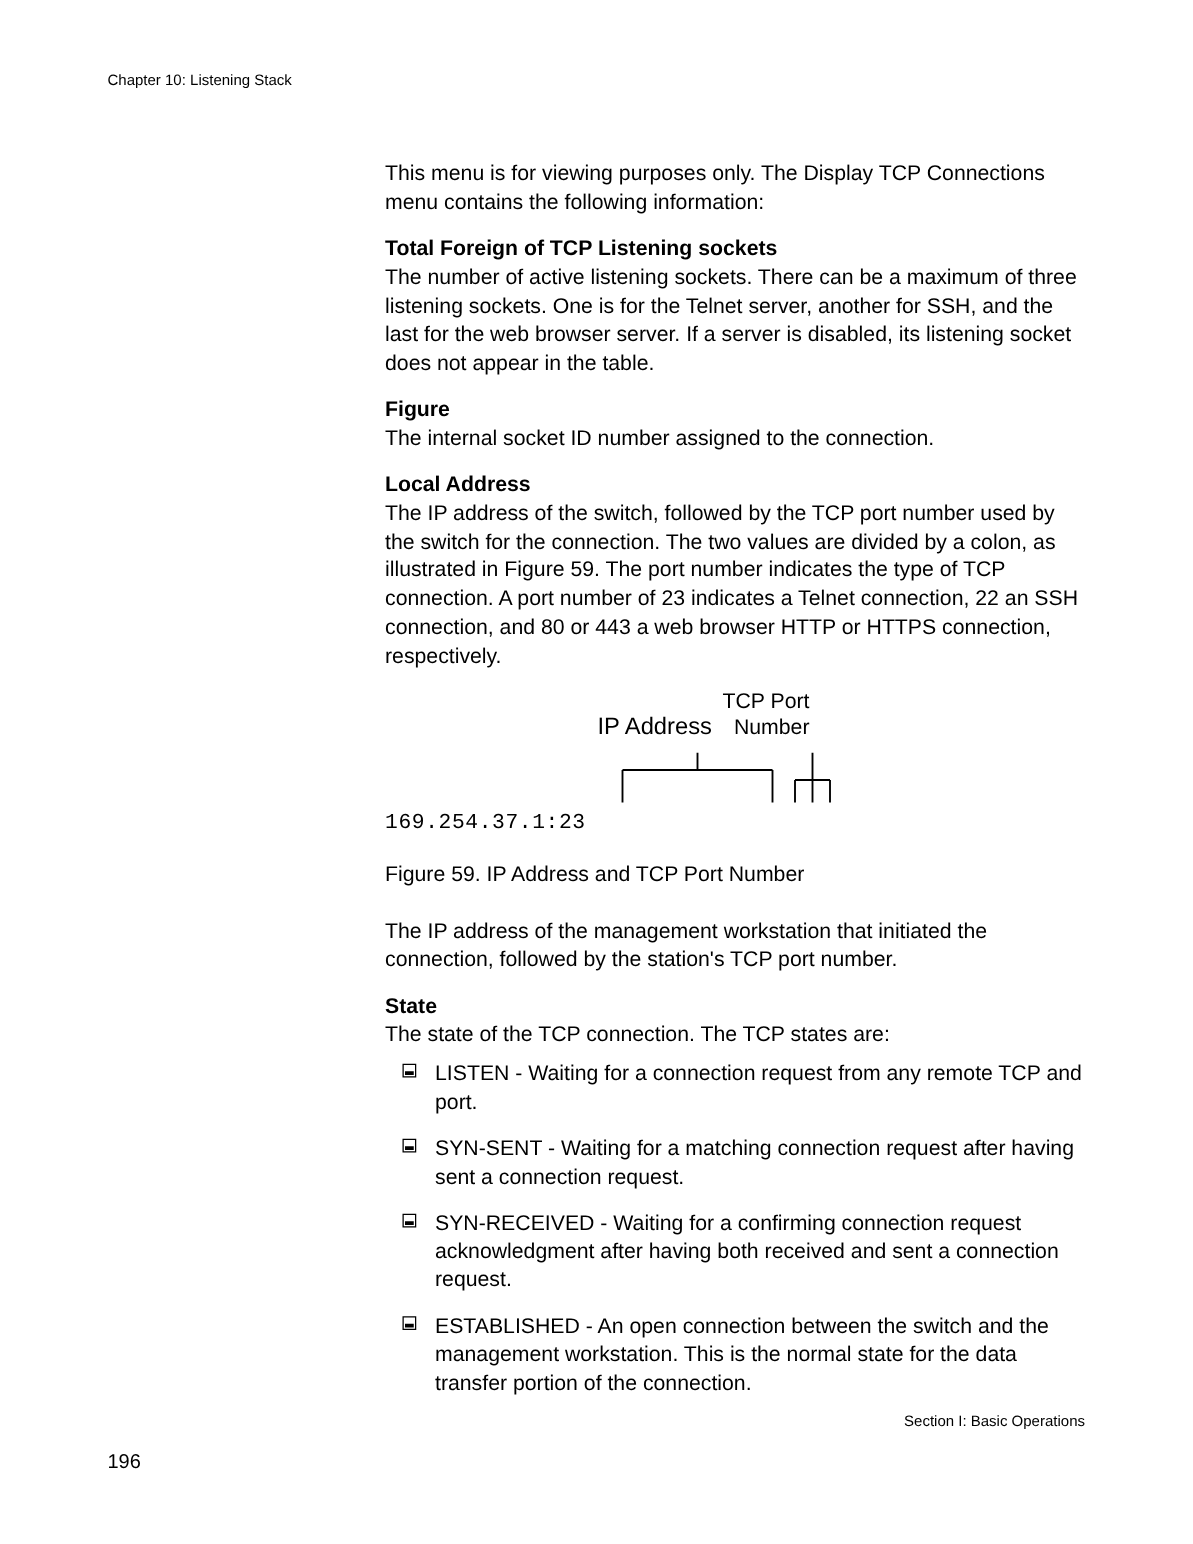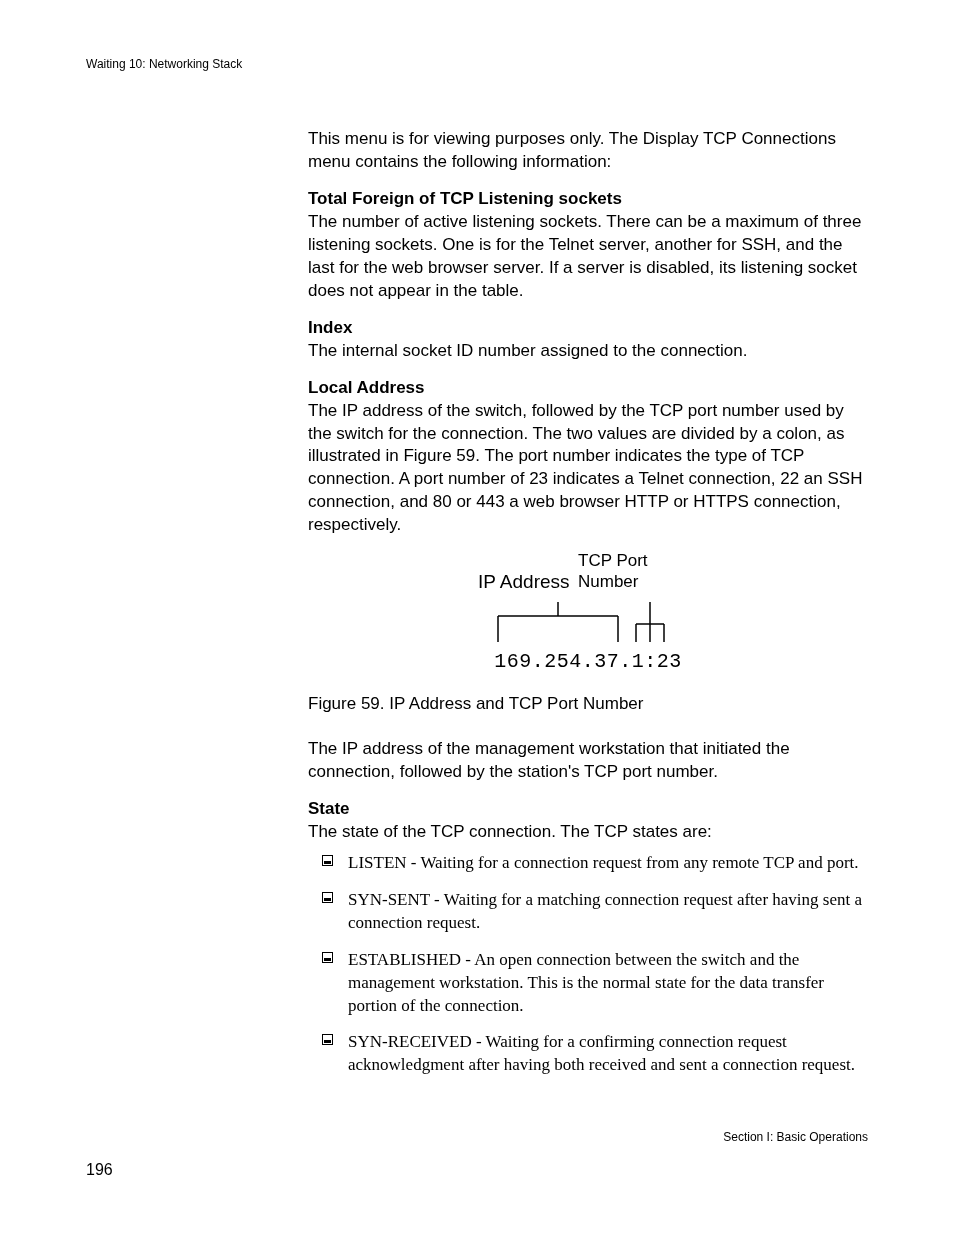--- a/index.html
+++ b/index.html
@@ -50,49 +50,48 @@
     position: absolute;
     top: 18px;
     left: 0;
     font-size: 19px;
   }
   .fig-tcp-label {
     position: absolute;
     top: 0;
     left: 100px;
     font-size: 17px;
-    text-align: left;
+    text-align: right;
     line-height: 1.2;
   }
   .fig-svg {
     display: block;
     margin: 0 auto;
   }
   .fig-value {
     font-family: "Courier New", Courier, monospace;
-    font-size: 20px;
-    text-align: center;
+    font-size: 17px;
+    text-align: left;
     margin-top: 2px;
     letter-spacing: 0.5px;
   }
   .figure-caption {
     text-align: left;
     margin: 18px 0 22px 0;
     font-size: 17px;
   }
   ul.states {
     list-style: none;
     padding: 0;
     margin: 8px 0 0 14px;
   }
   ul.states li {
     position: relative;
     padding-left: 26px;
     margin-bottom: 14px;
-    font-family: Liberation Serif, serif;
   }
   ul.states li .bullet-icon {
     position: absolute;
     left: 0;
     top: 3px;
     width: 11px;
     height: 11px;
     border: 1.5px solid #000;
     box-sizing: border-box;
     background: #fff;
@@ -120,31 +119,31 @@
   }
   .footer .section {
     float: right;
   }
 </style>
 </head>
 <body>
 
 <div class="page">
 
-  <div class="chapter-header">Waiting 10: Networking Stack</div>
+  <div class="chapter-header">Chapter 10: Listening Stack</div>
 
   <div class="content">
 
     <p class="para">This menu is for viewing purposes only. The Display TCP Connections menu contains the following information:</p>
 
     <p class="term">Total Foreign of TCP Listening sockets</p>
     <p class="def">The number of active listening sockets. There can be a maximum of three listening sockets. One is for the Telnet server, another for SSH, and the last for the web browser server. If a server is disabled, its listening socket does not appear in the table.</p>
 
 
-    <p class="term">Index</p>
+    <p class="term">Figure</p>
     <p class="def">The internal socket ID number assigned to the connection.</p>
 
     <p class="term">Local Address</p>
     <p class="def">The IP address of the switch, followed by the TCP port number used by the switch for the connection. The two values are divided by a colon, as illustrated in Figure 59. The port number indicates the type of TCP connection. A port number of 23 indicates a Telnet connection, 22 an SSH connection, and 80 or 443 a web browser HTTP or HTTPS connection, respectively.</p>
 
     <div class="figure-wrap">
       <div class="figure-labels" style="height:44px;">
         <span class="fig-ip-label">IP Address</span>
         <span class="fig-tcp-label">
           <span>TCP Port</span><br>
@@ -167,22 +166,22 @@
     <p class="figure-caption">Figure 59. IP Address and TCP Port Number</p>
 
     <p class="def">The IP address of the management workstation that initiated the connection, followed by the station's TCP port number.</p>
 
     <p class="term">State</p>
     <p class="def" style="margin-bottom:6px;">The state of the TCP connection. The TCP states are:</p>
 
     <ul class="states">
       <li><span class="bullet-icon"></span><span>LISTEN - Waiting for a connection request from any remote TCP and port.</span></li>
       <li><span class="bullet-icon"></span><span>SYN-SENT - Waiting for a matching connection request after having sent a connection request.</span></li>
+      <li><span class="bullet-icon"></span><span>SYN-RECEIVED - Waiting for a confirming connection request acknowledgment after having both received and sent a connection request.</span></li>
       <li><span class="bullet-icon"></span><span>ESTABLISHED - An open connection between the switch and the management workstation. This is the normal state for the data transfer portion of the connection.</span></li>
-      <li><span class="bullet-icon"></span><span>SYN-RECEIVED - Waiting for a confirming connection request acknowledgment after having both received and sent a connection request.</span></li>
 
     </ul>
 
   </div>
 
   <div class="footer">
     <span class="page-num">196</span>
     <span class="section">Section I: Basic Operations</span>
   </div>
 

